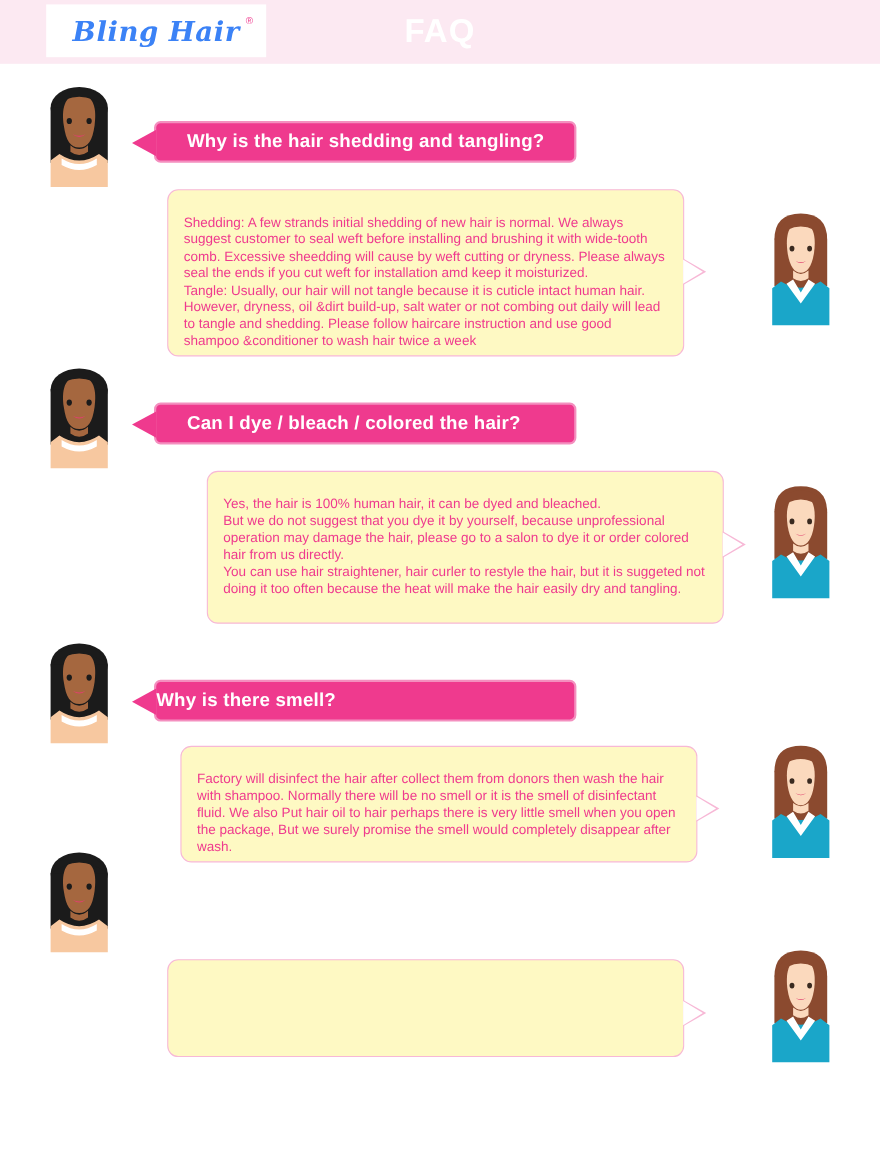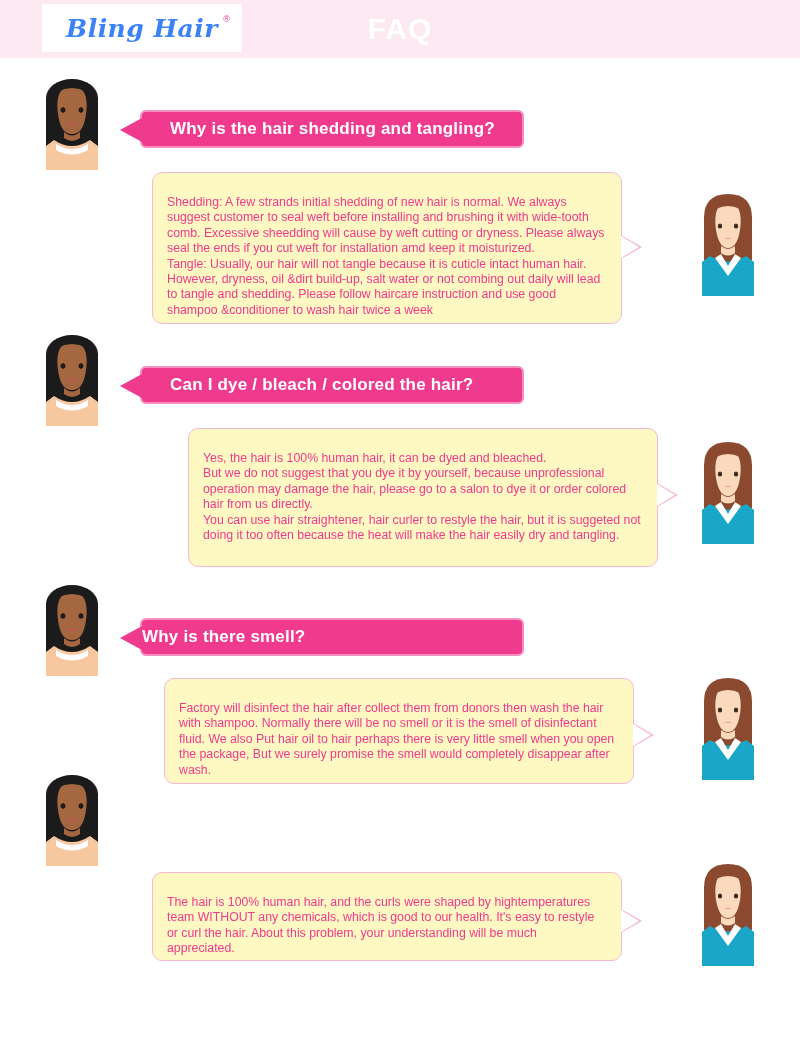--- a/index.html
+++ b/index.html
@@ -280,21 +280,20 @@
       <path d="M22 62 q18 12 36 0 l8 6 v24 h-52 v-24 z" fill="#f7c8a0"></path>
       <path d="M24 66 q16 10 32 0 l0 6 q-16 9 -32 0 z" fill="#ffffff"></path>
       <path d="M14 20 q10 -18 26 -18 q16 0 26 18 q-14 -10 -26 -10 q-12 0 -26 10 z" fill="#1b1b1b"></path>
     </svg>
   </div>
 
 
   <div class="a-bubble" style="left:152px; top:872px; width:470px; height:89px;">
     <span class="a-tail-border" style="top:36px;"></span>
     <span class="a-tail" style="top:37px;"></span>
-    <div class="a-text">The hair is 100% human hair, and the curls were shaped by hightemperatures team WITHOUT any chemicals, which is good to our health. It's easy to restyle or curl the hair. About this problem, your understanding will be much appreciated.</div>
   </div>
 
   <div class="avatar" style="left:688px; top:862px;">
     <svg width="80" height="104" viewBox="0 0 80 104">
       <path d="M16 26 q0 -24 24 -24 q24 0 24 24 v42 q-24 10 -48 0 z" fill="#8b4a2f"></path>
       <path d="M40 10 C28 10 26 24 28 38 C30 50 34 56 40 56 C46 56 50 50 52 38 C54 24 52 10 40 10 Z" fill="#fbd9bd"></path>
       <ellipse cx="32" cy="34" rx="2.2" ry="2.6" fill="#3a2a20"></ellipse>
       <ellipse cx="48" cy="34" rx="2.2" ry="2.6" fill="#3a2a20"></ellipse>
       <path d="M35 45 q5 4 10 0 q-5 3 -10 0 z" fill="#e0406f"></path>
       <path d="M33 54 q7 6 14 0 l0 7 q-7 5 -14 0 z" fill="#fbd9bd"></path>

